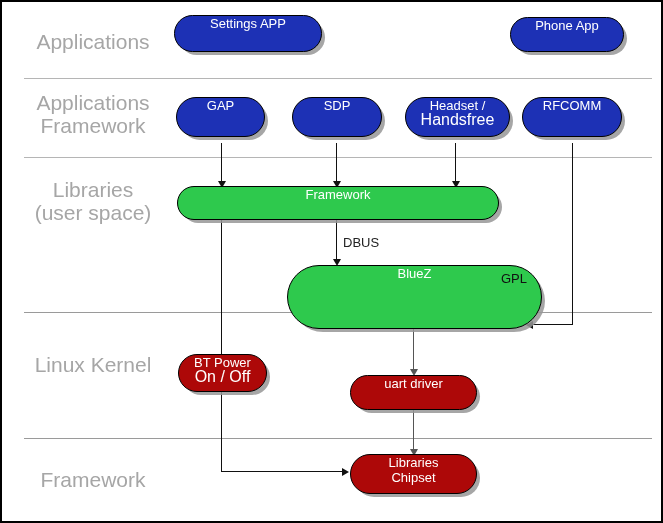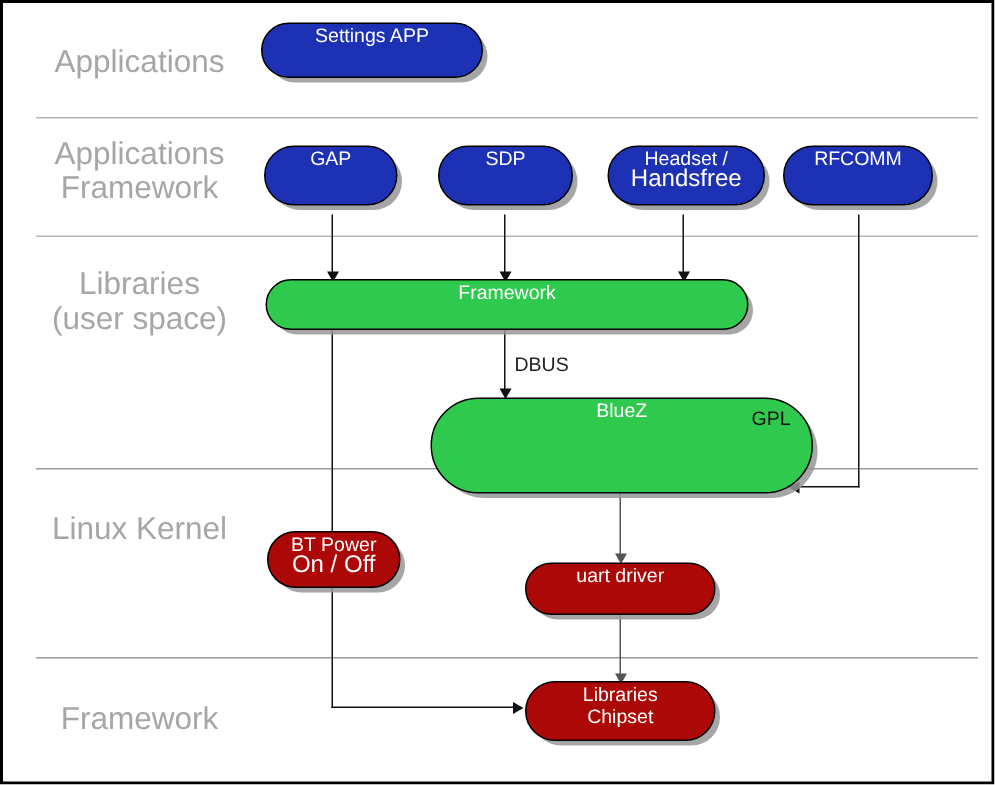--- a/index.html
+++ b/index.html
@@ -122,21 +122,21 @@
   <div class="divider" style="left:22px; top:76px; width:628px;"></div>
   <div class="divider" style="left:22px; top:155px; width:628px;"></div>
   <div class="divider thin" style="left:22px; top:310px; width:628px;"></div>
   <div class="divider thin" style="left:22px; top:436px; width:628px;"></div>
 
   <div class="band-label" style="left:6px; top:28px; width:170px;">Applications</div>
   <div class="band-label" style="left:6px; top:89px; width:170px;">Applications
 Framework</div>
   <div class="band-label" style="left:6px; top:176px; width:170px;">Libraries
 (user space)</div>
-  <div class="band-label" style="left:6px; top:339px; width:170px;">Linux Kernel</div>
+  <div class="band-label" style="left:6px; top:351px; width:170px;">Linux Kernel</div>
   <div class="band-label" style="left:6px; top:466px; width:170px;">Framework</div>
 
   <div class="vline" style="left:219px; top:141px; height:329px;"></div>
   <div class="hline" style="left:219px; top:469px; width:123px;"></div>
   <div class="arrowhead right" style="left:340px; top:466px;"></div>
 
   <div class="vline" style="left:334px; top:141px; height:42px;"></div>
   <div class="arrowhead down" style="left:331px; top:179px;"></div>
 
   <div class="vline" style="left:453px; top:141px; height:42px;"></div>
@@ -155,20 +155,23 @@
   <div class="vline grey" style="left:411px; top:327px; height:44px;"></div>
   <div class="arrowhead down grey" style="left:408px; top:367px;"></div>
 
   <div class="vline grey" style="left:411px; top:408px; height:43px;"></div>
   <div class="arrowhead down grey" style="left:408px; top:447px;"></div>
 
   <div class="node blue" style="left:172px; top:13px; width:148px; height:37px;">
     <span class="l1">Settings APP</span>
   </div>
 
+  <div class="node blue" style="left:508px; top:15px; width:114px; height:35px;">
+    <span class="l1">Phone App</span>
+  </div>
 
   <div class="node blue" style="left:174px; top:95px; width:89px; height:40px;">
     <span class="l1">GAP</span>
   </div>
 
   <div class="node blue" style="left:290px; top:95px; width:90px; height:40px;">
     <span class="l1">SDP</span>
   </div>
 
   <div class="node blue" style="left:403px; top:95px; width:105px; height:40px;">

